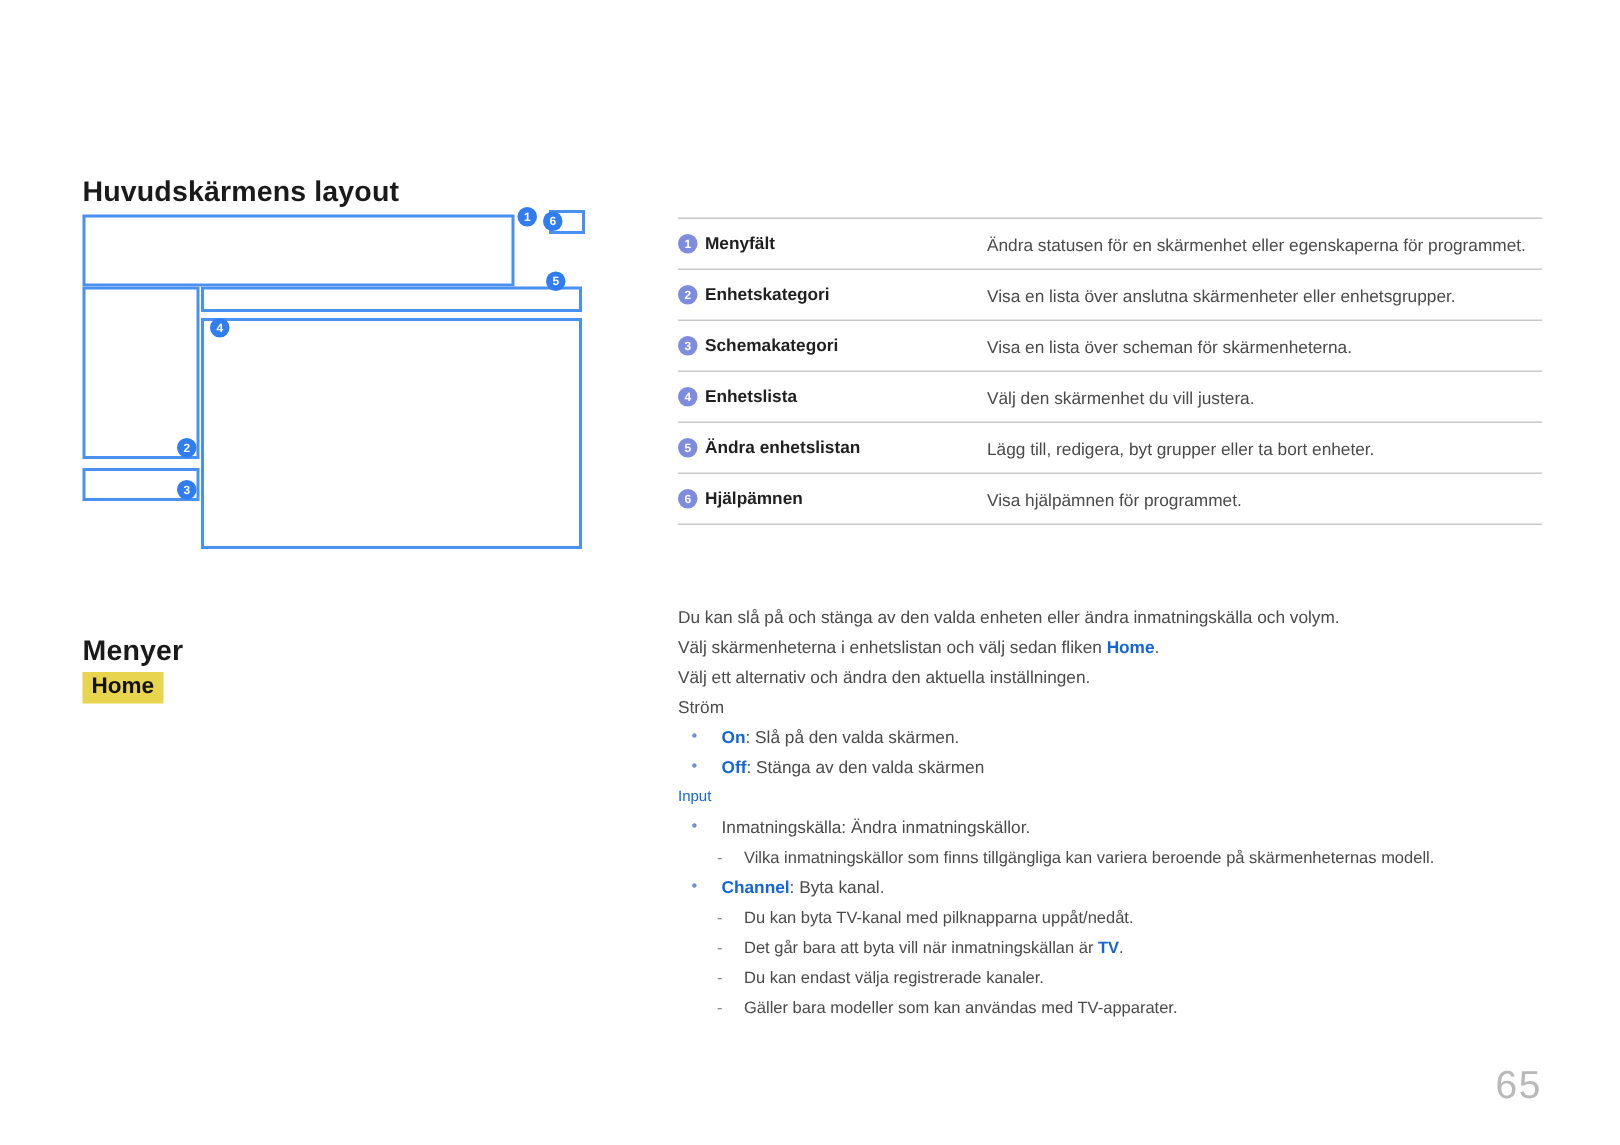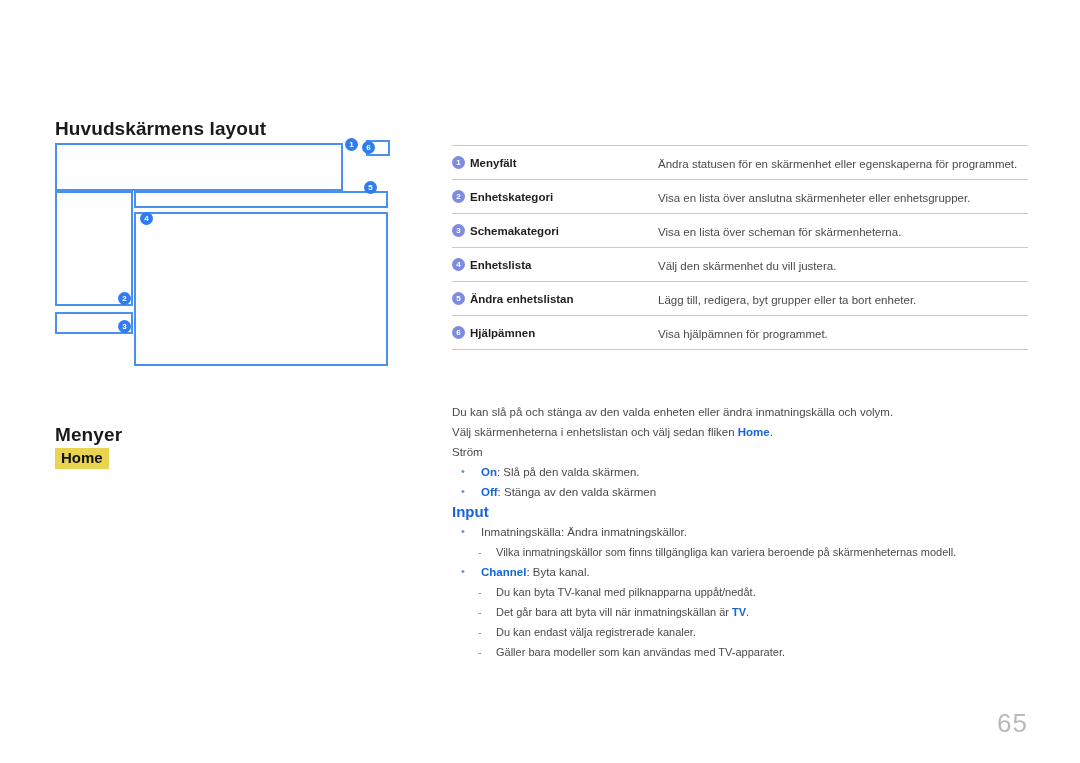--- a/index.html
+++ b/index.html
@@ -128,23 +128,23 @@
     width: 580px;
   }
   .p-line {
     font-size: 11.5px;
     color: #4a4a4a;
     line-height: 20px;
     white-space: nowrap;
   }
   .blue { color: #1466d8; font-weight: bold; }
   .blue-head {
-    font-size: 15px;
+    font-size: 10px;
     color: #1466d8;
-    font-weight: bold;
+    font-weight: normal;
     line-height: 20px;
   }
   .bullet1 {
     position: relative;
     padding-left: 29px;
     font-size: 11.5px;
     color: #4a4a4a;
     line-height: 20px;
     white-space: nowrap;
   }
@@ -266,20 +266,21 @@
       </tr>
     </tbody>
 </table>
 
 <div id="body-copy">
 
   <div class="p-line">Du kan slå på och stänga av den valda enheten eller ändra inmatningskälla och volym.</div>
 
   <div class="p-line"><span>Välj skärmenheterna i enhetslistan och välj sedan fliken </span><span class="blue">Home</span><span>.</span></div>
 
+  <div class="p-line">Välj ett alternativ och ändra den aktuella inställningen.</div>
 
   <div class="p-line">Ström</div>
 
   <div class="bullet1"><span class="blue">On</span><span>: Slå på den valda skärmen.</span></div>
 
   <div class="bullet1"><span class="blue">Off</span><span>: Stänga av den valda skärmen</span></div>
 
   <div class="blue-head">Input</div>
 
   <div class="bullet1">Inmatningskälla: Ändra inmatningskällor.</div>

